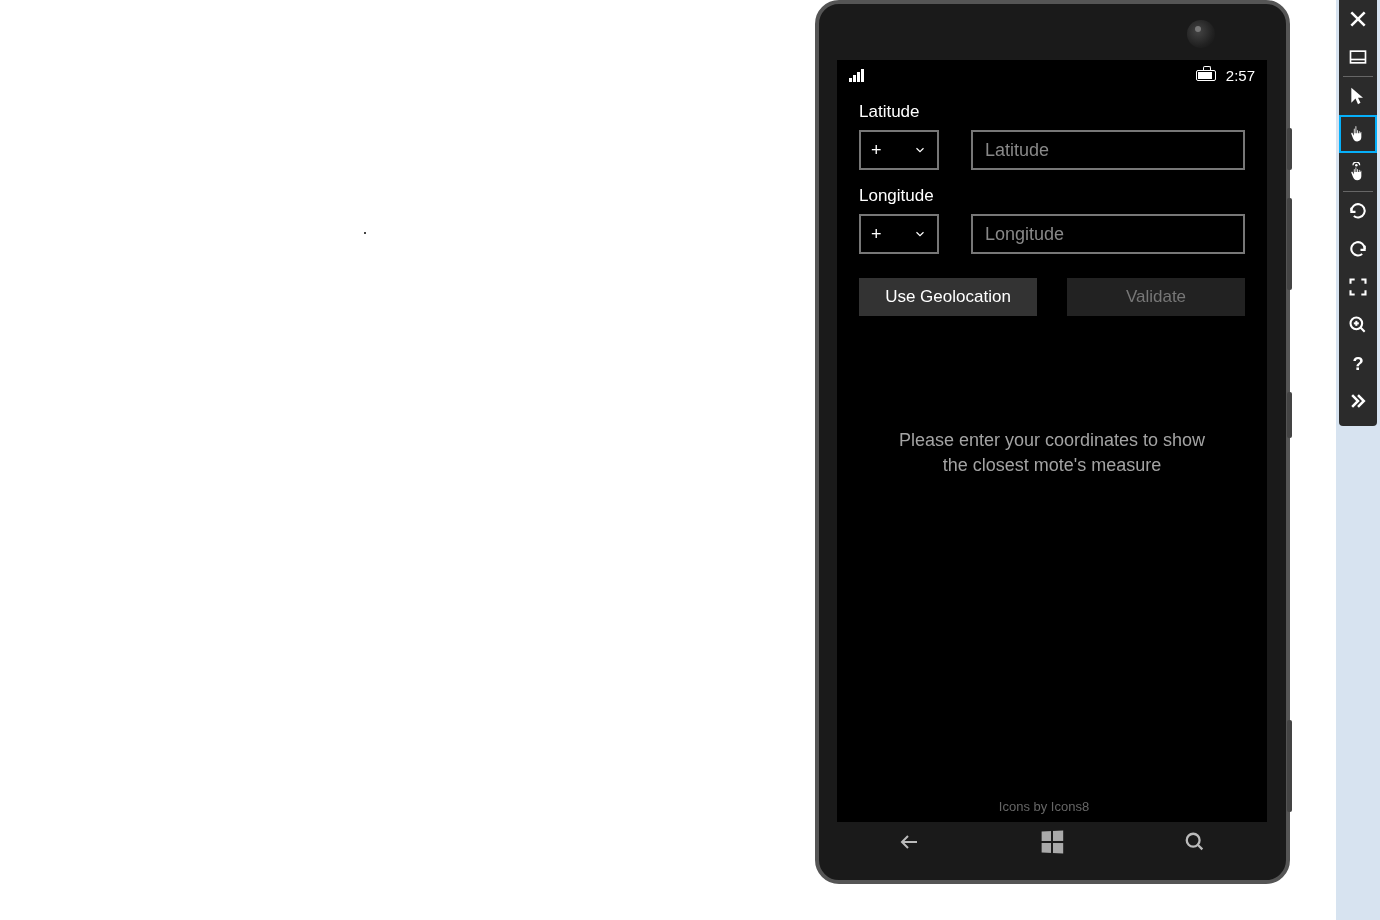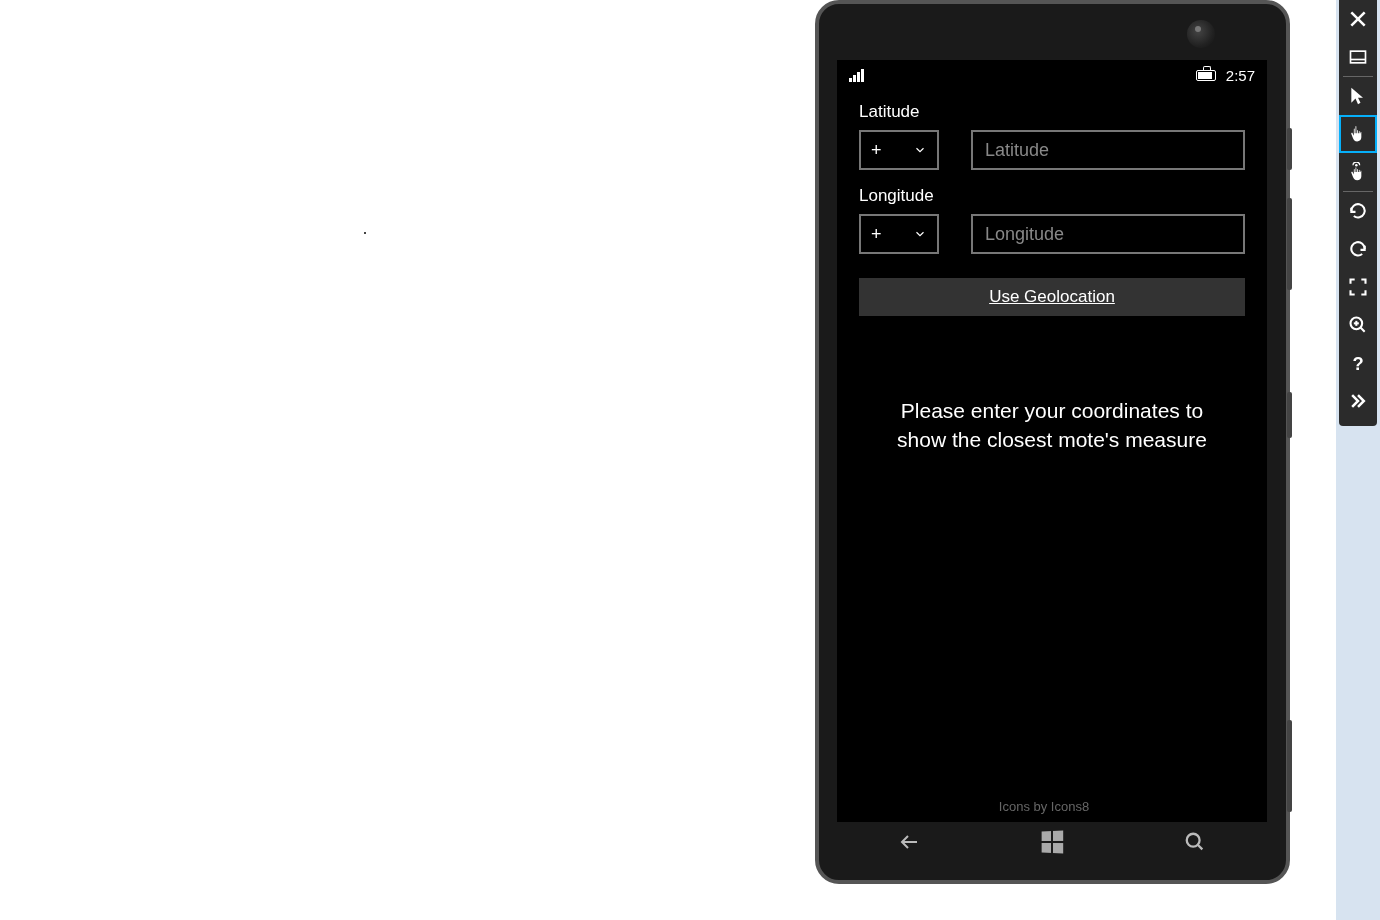--- a/index.html
+++ b/index.html
@@ -164,32 +164,31 @@
   flex: 1;
   height: 38px;
   background: #333;
   border: none;
   color: #fff;
   font-size: 17px;
   display: flex;
   align-items: center;
   justify-content: center;
   cursor: pointer;
-  text-decoration: underline;
 }
 .action-button.disabled {
   background: #222;
   color: #777;
 }
 .hint-text {
-  color: #ffffff;
+  color: #a3a3a3;
   text-align: center;
-  font-size: 21px;
+  font-size: 18px;
   line-height: 1.4;
-  margin-top: 80px;
+  margin-top: 112px;
   padding: 0 30px;
 }
 .footer-text {
   color: #666;
   text-align: center;
   font-size: 13px;
   position: absolute;
   bottom: 8px;
   left: 0;
   right: 16px;
@@ -306,20 +305,21 @@
           <span>+</span>
           <svg class="chevron-down" viewBox="0 0 24 24" fill="none" stroke="#fff" stroke-width="2">
               <polyline points="6 9 12 15 18 9"></polyline>
             </svg>
         </div>
         <input class="coord-input" placeholder="Longitude" style="">
       </div>
 
       <div class="button-row">
         <button class="action-button">Use Geolocation</button>
+        <button class="action-button disabled">Validate</button>
       </div>
 
       <div class="hint-text">Please enter your coordinates to show the closest mote's measure</div>
     </div>
 
     <div class="footer-text">Icons by Icons8</div>
   </div>
 
   <div class="nav-bar">
     <div class="nav-btn">

